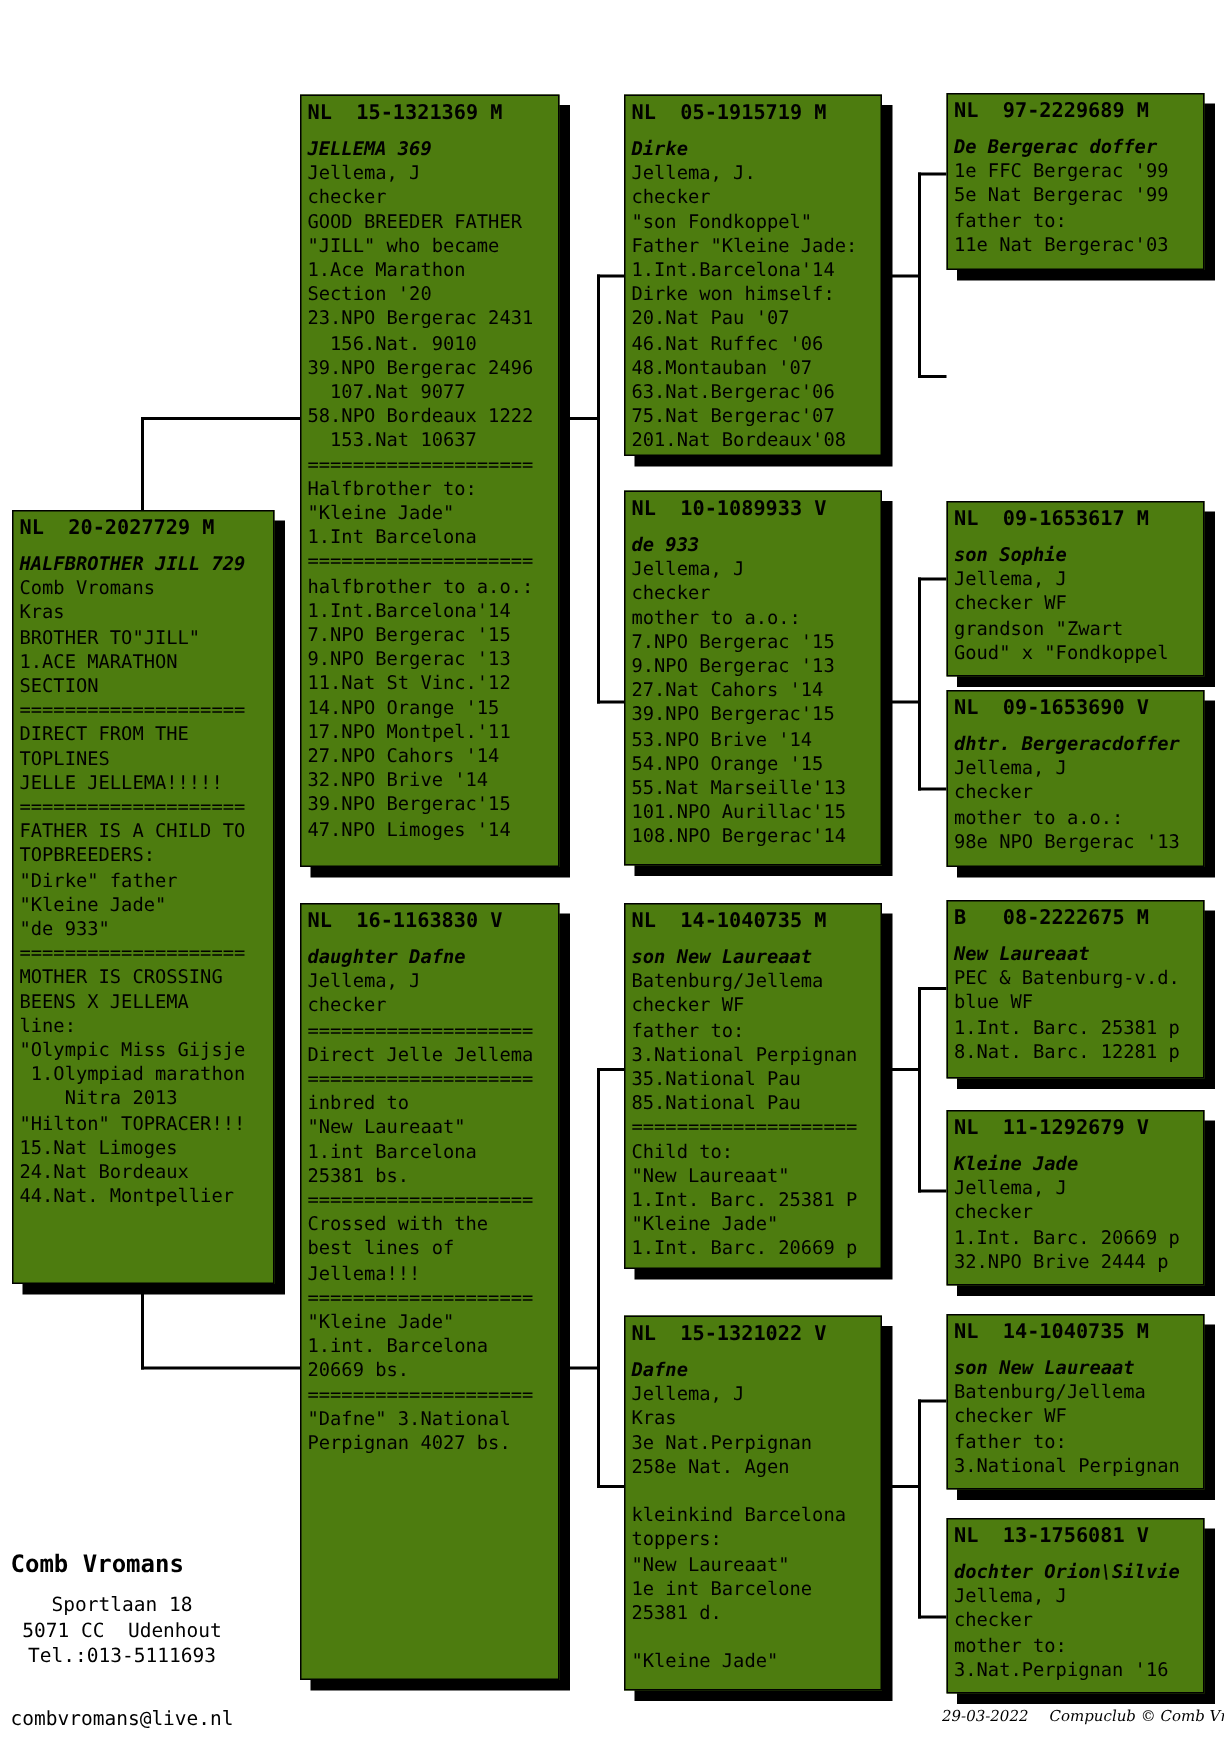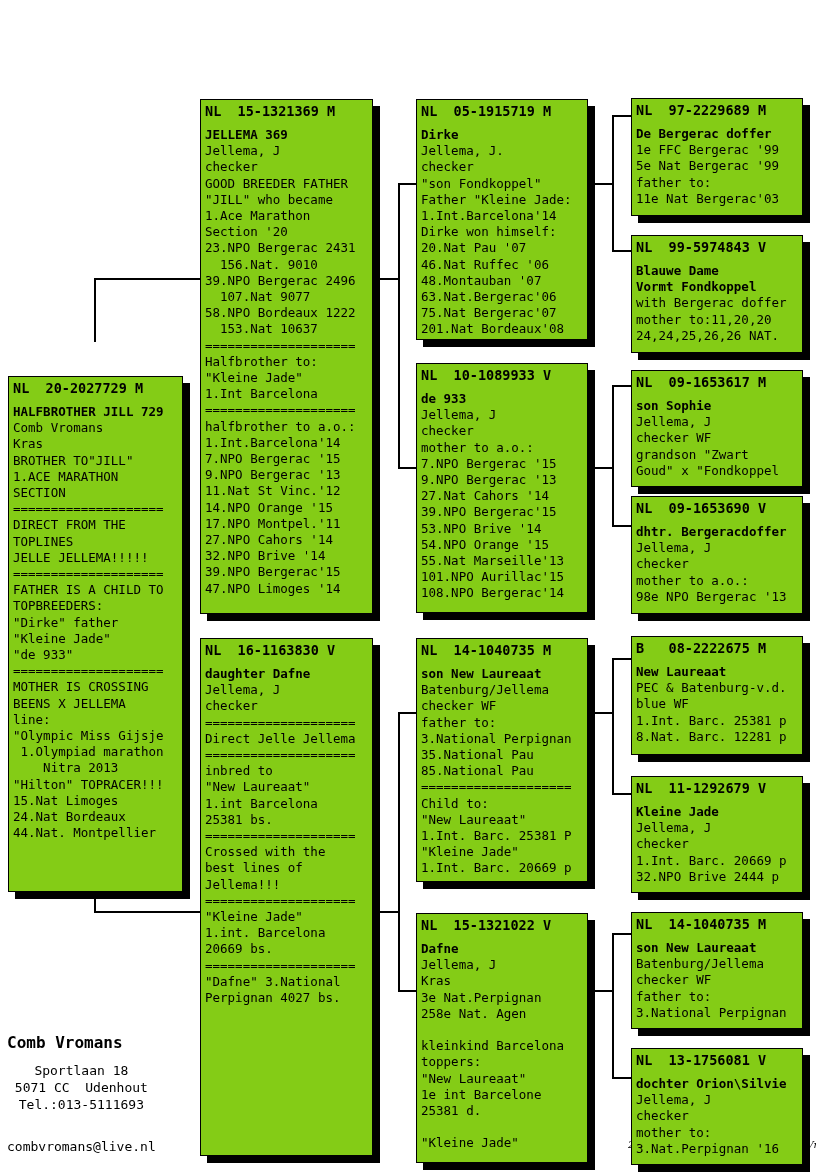--- a/index.html
+++ b/index.html
@@ -7,28 +7,27 @@
     position:relative; width:816px; height:1172px; background:#ffffff;
     font-family:"DejaVu Sans Mono","Liberation Mono",monospace; color:#000;
     overflow:hidden;
   }
   .title {
     position:absolute; top:5px; left:0; width:100%; text-align:center;
     font-family:"Liberation Sans",sans-serif; font-size:21px; font-weight:400;
     letter-spacing:0.5px;
   }
   .box {
-    position:absolute; background:#84cc16; border:1.5px solid #000;
+    position:absolute; background:#4d7c0f; border:1.5px solid #000;
     box-shadow:7px 7px 0 #000; box-sizing:border-box; padding:3px 4px;
     z-index:2;
-    margin-top:36px;
   }
   .ring { font-weight:bold; font-size:13.5px; white-space:pre; margin-bottom:8px; }
   .ln   { font-size:12.5px; line-height:16.2px; white-space:pre; }
-  .it   { font-weight:bold; }
+  .it   { font-style:italic; font-weight:bold; }
   .conn { position:absolute; background:#000; z-index:1; }
   .contact { position:absolute; left:7px; top:1033px; }
   .contact .cname { font-weight:bold; font-size:16px; white-space:pre; margin-bottom:10px; }
   .contact .cline { font-size:13px; line-height:17px; white-space:pre;text-align:center; }
   .contact .cemail { font-size:13px; white-space:pre; margin-top:26px; }
   .footer {
     position:absolute; left:628px; top:1139px; width:184px;
     font-family:"DejaVu Serif","Liberation Serif",serif;
     font-style:italic; font-size:10px; white-space:pre;
   }
@@ -241,30 +240,20 @@
   <div class="box" style="left:631px;top:62px;width:172px;height:118px">
     <div class="ring">NL  97-2229689 M</div>
     <div class="lines">
         <div class="ln it">De Bergerac doffer</div>
         <div class="ln">1e FFC Bergerac '99</div>
         <div class="ln">5e Nat Bergerac '99</div>
         <div class="ln">father to:</div>
         <div class="ln">11e Nat Bergerac'03</div>
       </div>
   </div>
-  <div class="box" style="left:631px;top:199px;width:172px;height:118px">
-    <div class="ring">NL  99-5974843 V</div>
-    <div class="lines">
-        <div class="ln it">Blauwe Dame</div>
-        <div class="ln it">Vormt Fondkoppel</div>
-        <div class="ln">with Bergerac doffer</div>
-        <div class="ln">mother to:11,20,20</div>
-        <div class="ln">24,24,25,26,26 NAT.</div>
-      </div>
-  </div>
   <div class="box" style="left:631px;top:334px;width:172px;height:117px">
     <div class="ring">NL  09-1653617 M</div>
     <div class="lines">
         <div class="ln it">son Sophie</div>
         <div class="ln">Jellema, J</div>
         <div class="ln">checker WF</div>
         <div class="ln">grandson "Zwart</div>
         <div class="ln">Goud" x "Fondkoppel</div>
       </div>
   </div>

